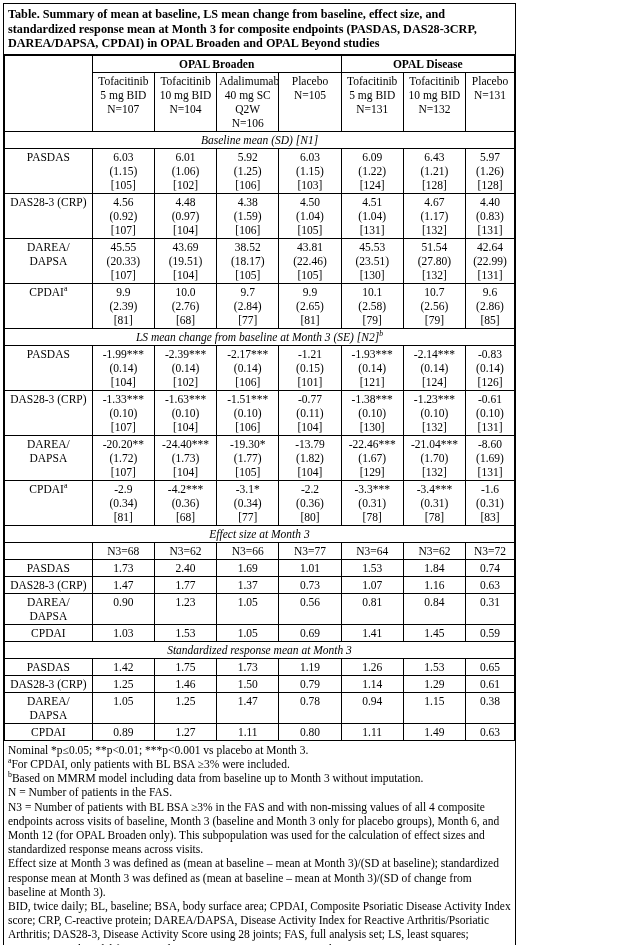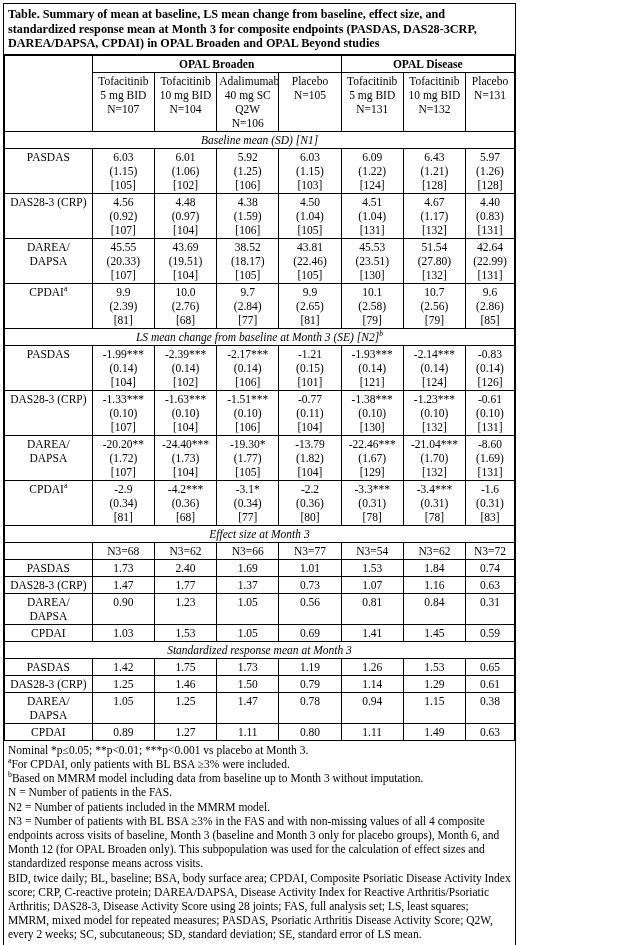--- a/index.html
+++ b/index.html
@@ -444,21 +444,21 @@
         </tr>
         <tr>
           <td class="section" colspan="8">Effect size at Month 3</td>
         </tr>
         <tr>
           <td class="rowlabel"></td>
           <td class="val">N3=68</td>
           <td class="val">N3=62</td>
           <td class="val">N3=66</td>
           <td class="val">N3=77</td>
-          <td class="val">N3=54</td>
+          <td class="val">N3=64</td>
           <td class="val">N3=62</td>
           <td class="val">N3=72</td>
         </tr>
         <tr>
           <td class="rowlabel">PASDAS</td>
           <td class="val">1.73</td>
           <td class="val">2.40</td>
           <td class="val">1.69</td>
           <td class="val">1.01</td>
           <td class="val">1.53</td>
@@ -538,17 +538,17 @@
           <td class="val">1.49</td>
           <td class="val">0.63</td>
         </tr>
       </tbody>
   </table>
   <div class="footnotes">
       <div class="fn">Nominal *p≤0.05; **p&lt;0.01; ***p&lt;0.001 vs placebo at Month 3.</div>
       <div class="fn"><sup>a</sup>For CPDAI, only patients with BL BSA ≥3% were included.</div>
       <div class="fn"><sup>b</sup>Based on MMRM model including data from baseline up to Month 3 without imputation.</div>
       <div class="fn">N = Number of patients in the FAS.</div>
-      <div class="fn">N2 = Number of patients included in the MMRM model.</div>
       <div class="fn">N3 = Number of patients with BL BSA ≥3% in the FAS and with non-missing values of all 4 composite endpoints across visits of baseline, Month 3 (baseline and Month 3 only for placebo groups), Month 6, and Month 12 (for OPAL Broaden only). This subpopulation was used for the calculation of effect sizes and standardized response means across visits.</div>
+      <div class="fn">Effect size at Month 3 was defined as (mean at baseline – mean at Month 3)/(SD at baseline); standardized response mean at Month 3 was defined as (mean at baseline – mean at Month 3)/(SD of change from baseline at Month 3).</div>
       <div class="fn">BID, twice daily; BL, baseline; BSA, body surface area; CPDAI, Composite Psoriatic Disease Activity Index score; CRP, C-reactive protein; DAREA/DAPSA, Disease Activity Index for Reactive Arthritis/Psoriatic Arthritis; DAS28-3, Disease Activity Score using 28 joints; FAS, full analysis set; LS, least squares; MMRM, mixed model for repeated measures; PASDAS, Psoriatic Arthritis Disease Activity Score; Q2W, every 2 weeks; SC, subcutaneous; SD, standard deviation; SE, standard error of LS mean.</div>
     </div>
 </div>
 
 </body></html>

